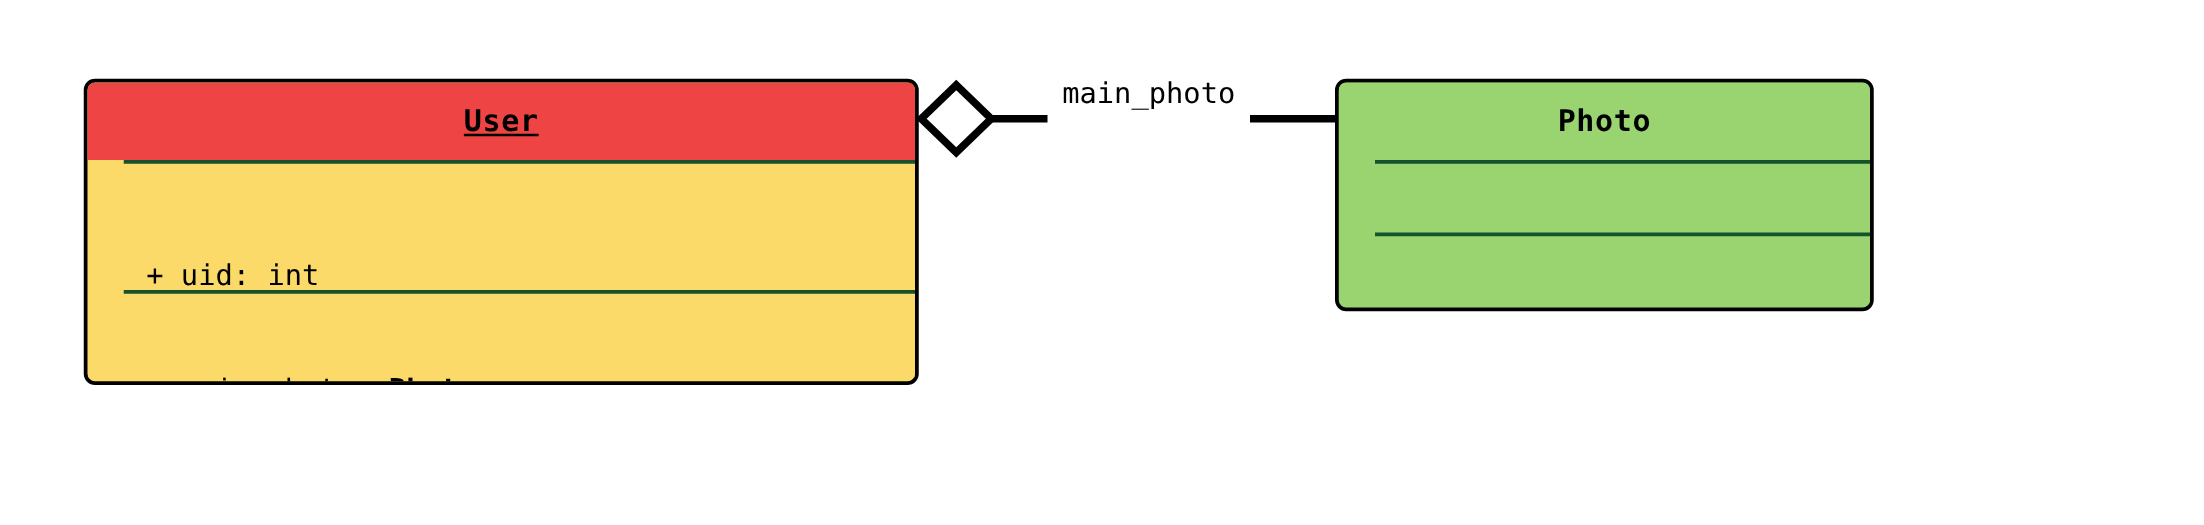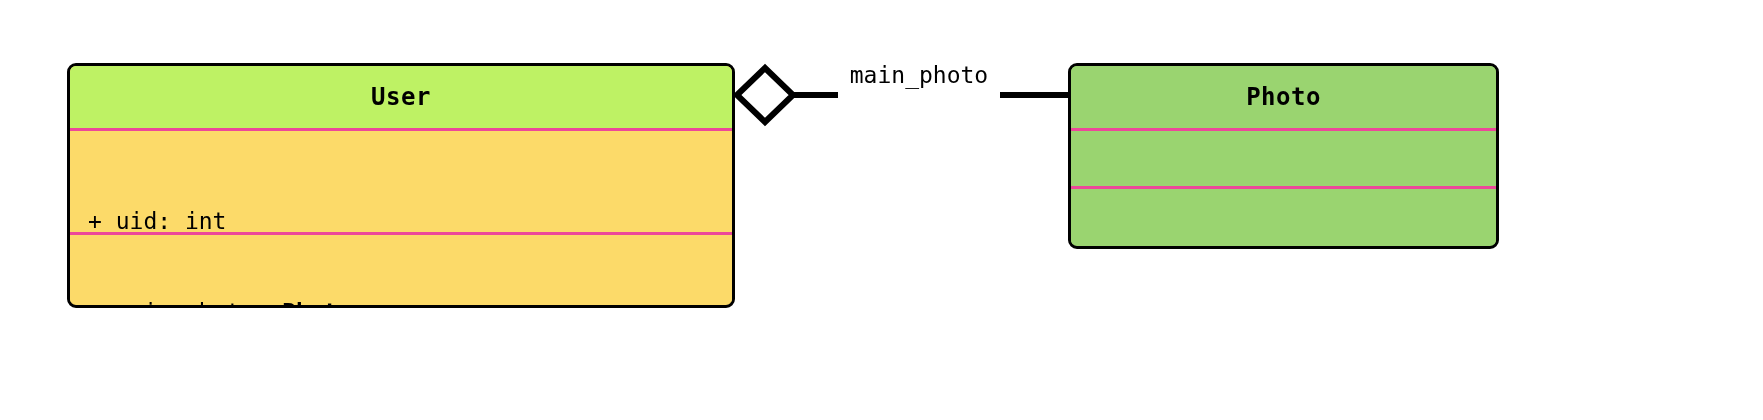--- a/index.html
+++ b/index.html
@@ -35,21 +35,22 @@
     background: #ffffff;
   }
 
   .uml-class .compartment {
     box-sizing: border-box;
     width: 100%;
     position: relative;
   }
 
   .uml-class .compartment.divider-top {
-    border-top: 3px solid #ec4899;
+    border-top: 3px solid #14532d;
+    margin-left: 29px;
   }
 
   .class-title {
     display: flex;
     align-items: center;
     justify-content: center;
     font-weight: bold;
     font-size: 24px;
     letter-spacing: 0.5px;
     color: #000000;
@@ -119,21 +120,21 @@
     white-space: nowrap;
   }
 </style>
 </head>
 <body style="background: rgb(255, 255, 255);">
 
 <div id="diagram-canvas">
 
   <div class="uml-class" id="class-user" style="background: rgb(252, 218, 105);">
 
-    <div class="compartment c-title class-title" style="background: #bef264;">User</div>
+    <div class="compartment c-title class-title" style="background: #ef4444; text-decoration: underline;">User</div>
 
     <div class="compartment c-attrs divider-top member-list" style="background: rgb(252, 218, 105);">
       <span class="member-line"><span>+ uid: int</span></span>
       <span class="member-line"><span>+ main_photo: </span><span class="type-ref">Photo</span></span>
     </div>
 
     <div class="compartment c-methods divider-top member-list" style="background: rgb(252, 218, 105);">
       
     </div>
   </div>

